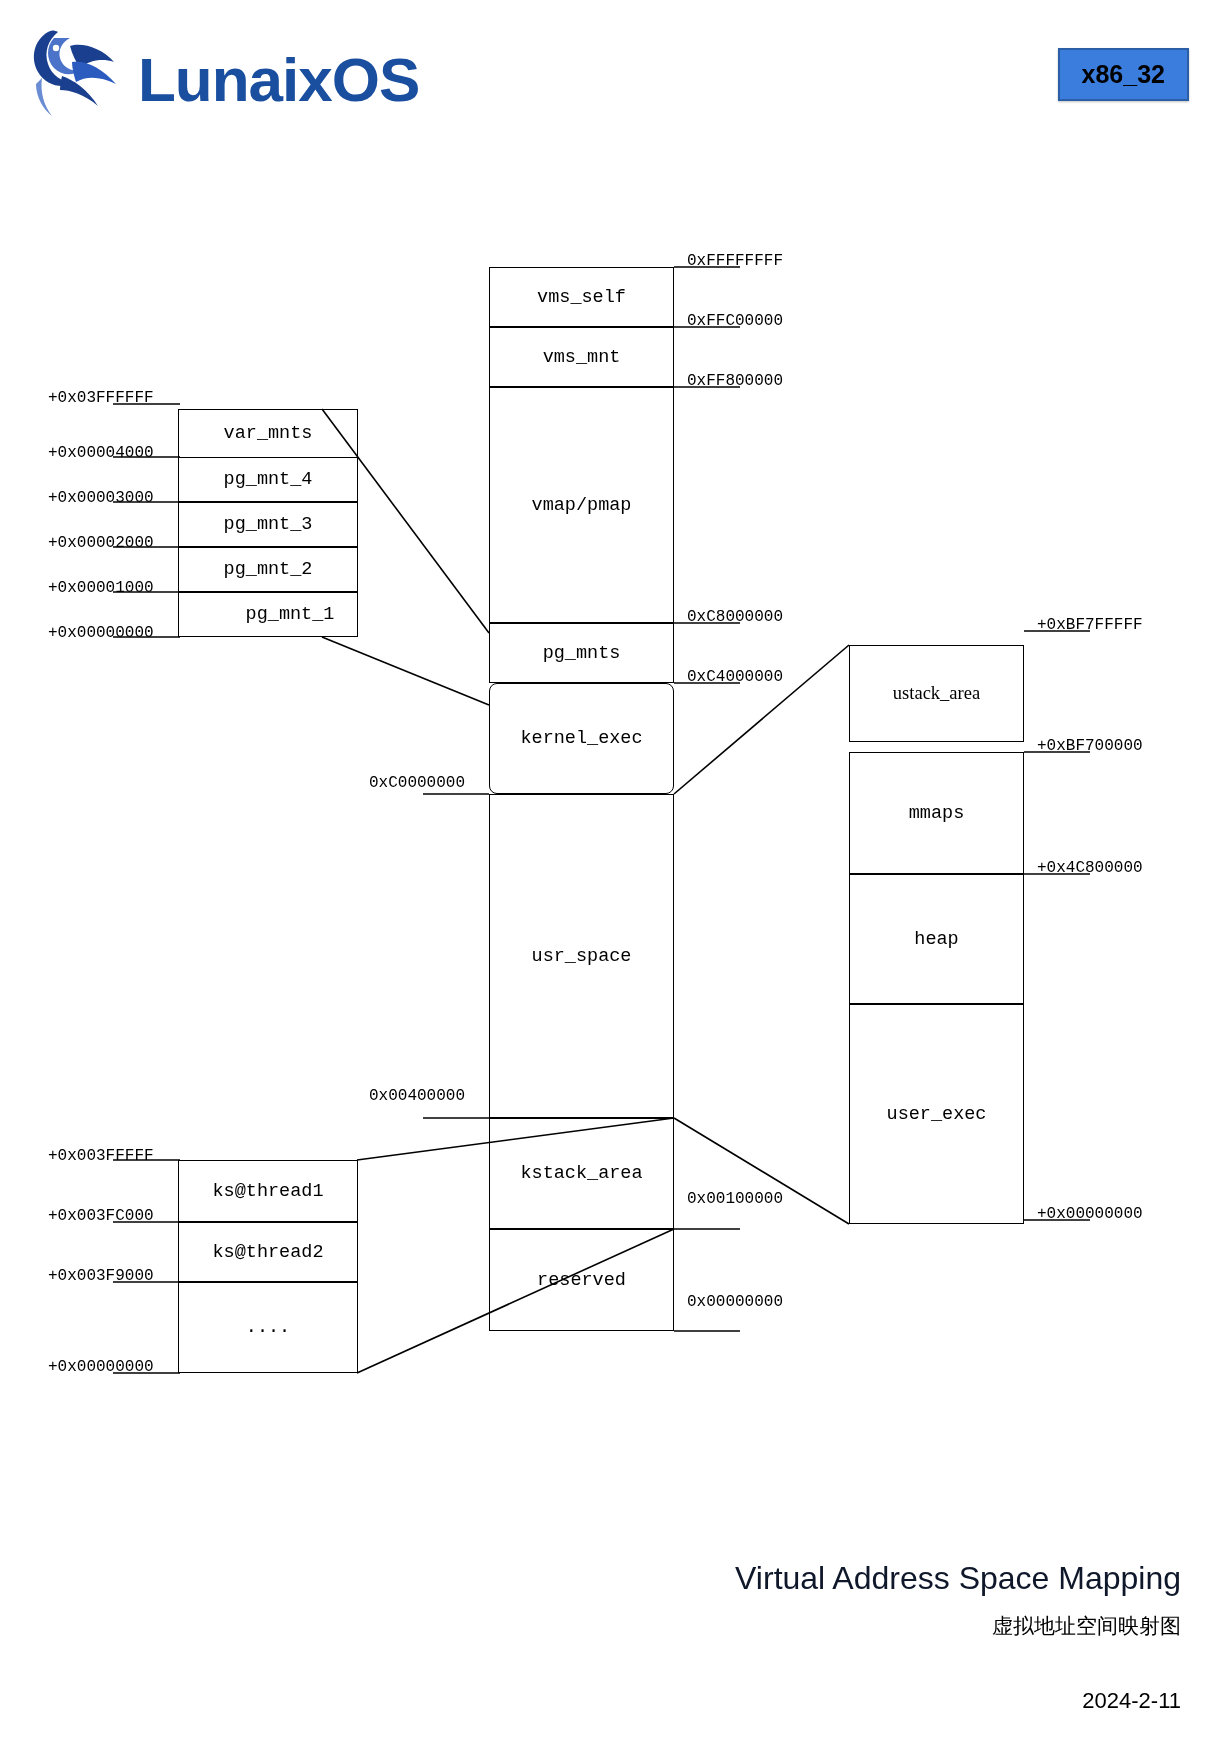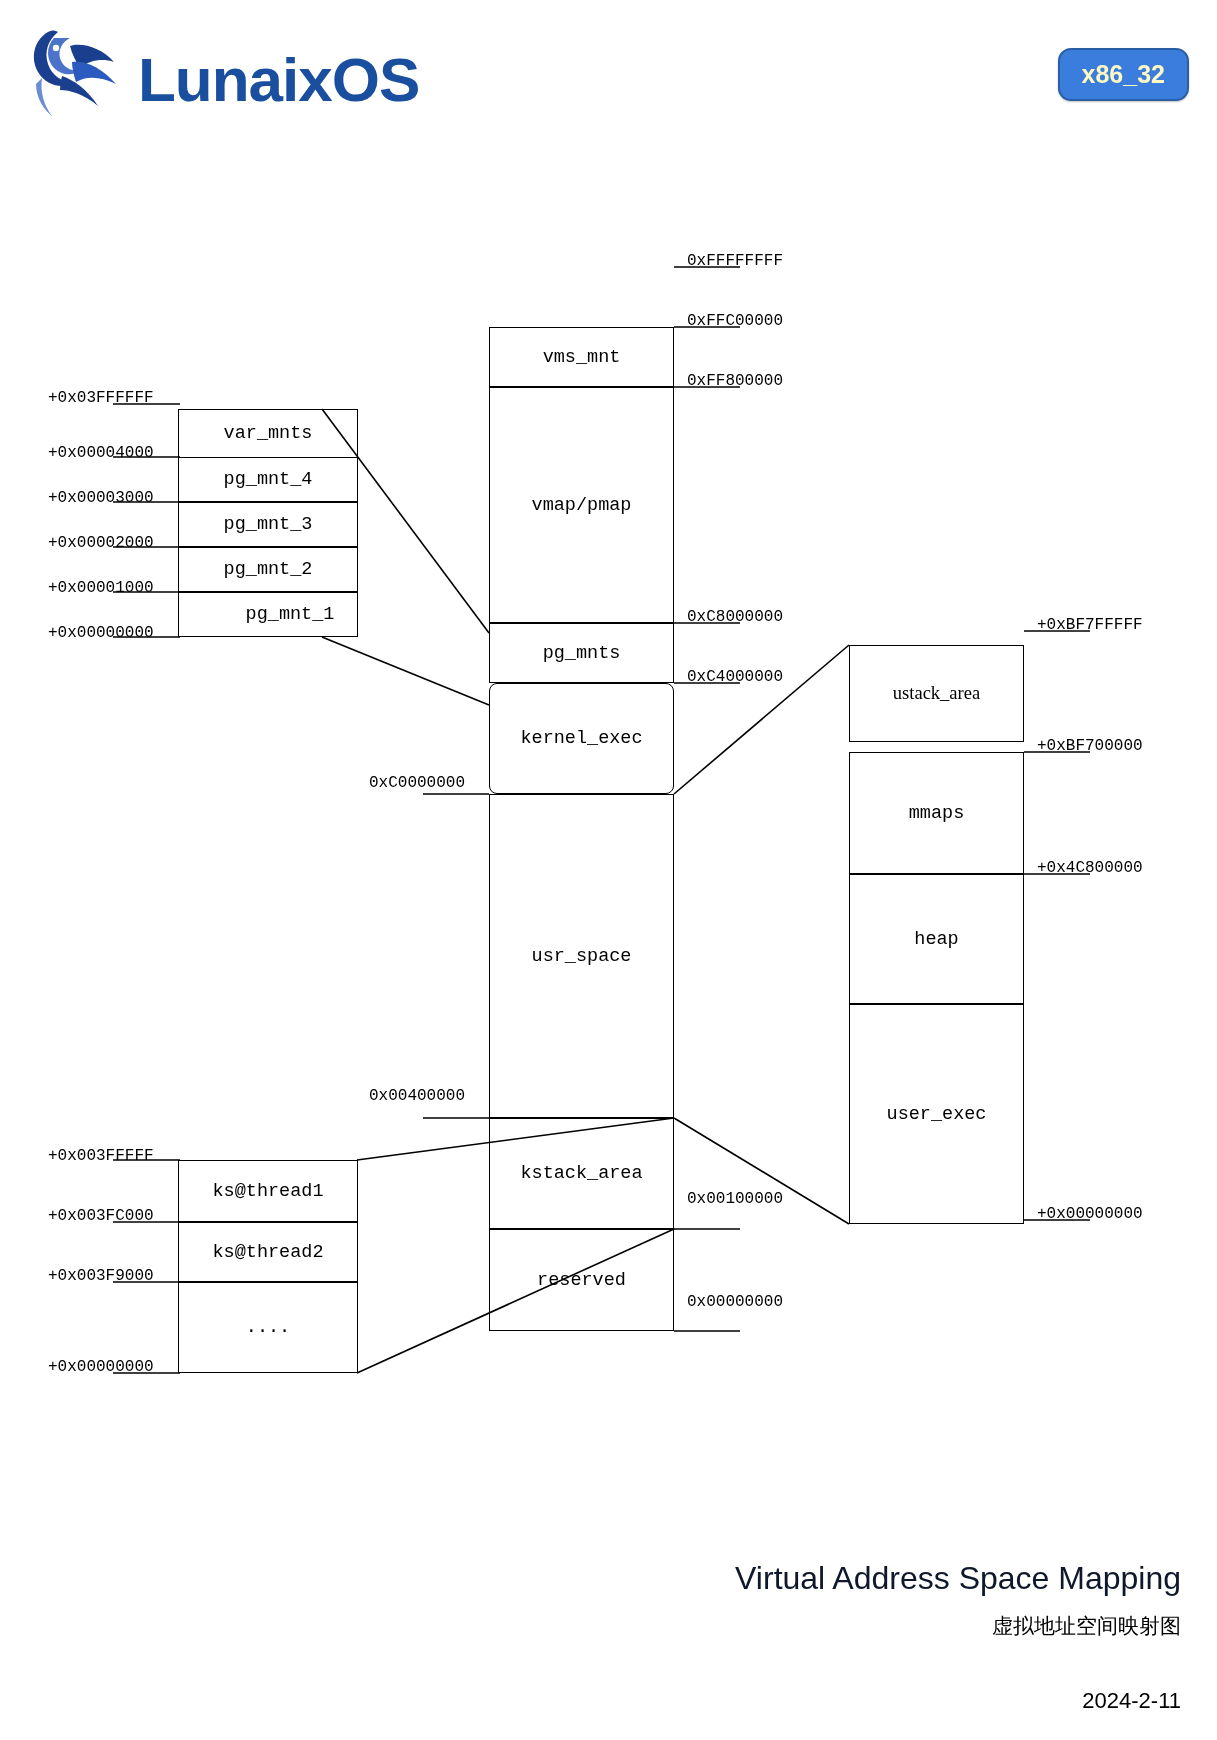--- a/index.html
+++ b/index.html
@@ -40,22 +40,22 @@
     font-family: "Liberation Sans", sans-serif;
     white-space: nowrap;
   }
   .logo-text .accent { color: #1a4fa0; }
   .badge {
     position: absolute;
     right: 28px;
     top: 48px;
     background: #3b7ddd;
     border: 2px solid #2a5fa8;
-    border-radius: 13px;
-    color: #fef9c3;
+    border-radius: 0;
+    color: #000000;
     font-size: 25px;
     font-weight: bold;
     padding: 10px 22px;
     font-family: "Liberation Sans", sans-serif;
     box-shadow: 0 1px 2px rgba(0,0,0,0.25);
   }
   
   .box {
     position: absolute;
     border: 1.6px solid #000;
@@ -189,20 +189,21 @@
     <line x1="674" y1="327" x2="740" y2="327" stroke="#000" stroke-width="1.6"></line>
     <line x1="674" y1="387" x2="740" y2="387" stroke="#000" stroke-width="1.6"></line>
     <line x1="674" y1="623" x2="740" y2="623" stroke="#000" stroke-width="1.6"></line>
     <line x1="674" y1="683" x2="740" y2="683" stroke="#000" stroke-width="1.6"></line>
     <line x1="423" y1="794" x2="489" y2="794" stroke="#000" stroke-width="1.6"></line>
     <line x1="423" y1="1118" x2="489" y2="1118" stroke="#000" stroke-width="1.6"></line>
     <line x1="674" y1="1229" x2="740" y2="1229" stroke="#000" stroke-width="1.6"></line>
     <line x1="674" y1="1331" x2="740" y2="1331" stroke="#000" stroke-width="1.6"></line>
   </svg>
 
+  <div class="box" style="left:489px; top:267px; width:185px; height:60px;">vms_self</div>
   <div class="box" style="left:489px; top:327px; width:185px; height:60px;">vms_mnt</div>
   <div class="box" style="left:489px; top:387px; width:185px; height:236px;">vmap/pmap</div>
   <div class="box" style="left:489px; top:623px; width:185px; height:60px;">pg_mnts</div>
   <div class="box" style="left:489px; top:683px; width:185px; height:111px;border-radius:8px;">kernel_exec</div>
   <div class="box" style="left:489px; top:794px; width:185px; height:324px;">usr_space</div>
   <div class="box" style="left:489px; top:1118px; width:185px; height:111px;">kstack_area</div>
   <div class="box" style="left:489px; top:1229px; width:185px; height:102px;">reserved</div>
 
   <div class="addr" style="left:1037px; top:616px;">+0xBF7FFFFF</div>
   <div class="addr" style="left:1037px; top:737px;">+0xBF700000</div>

